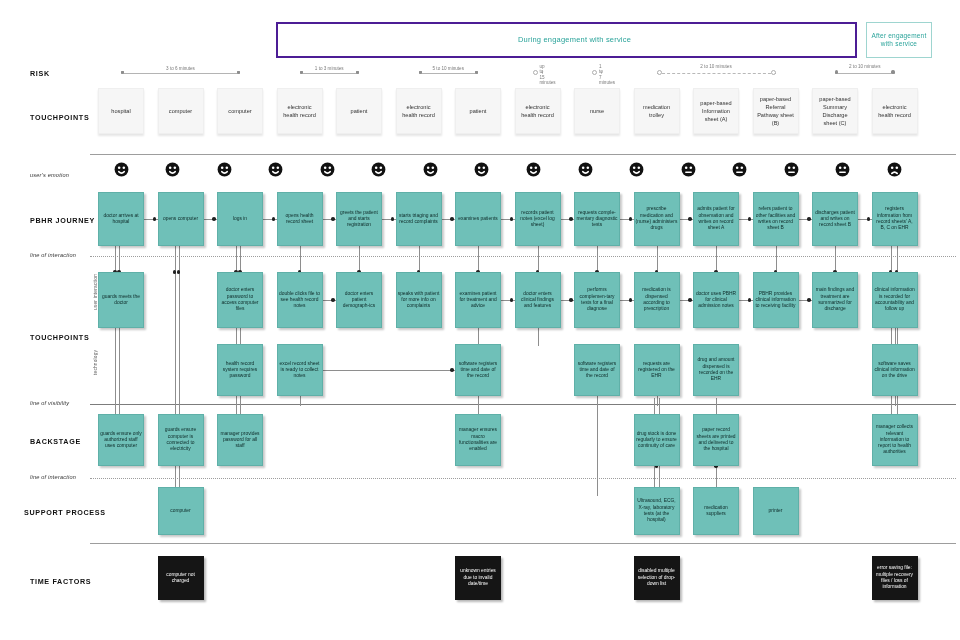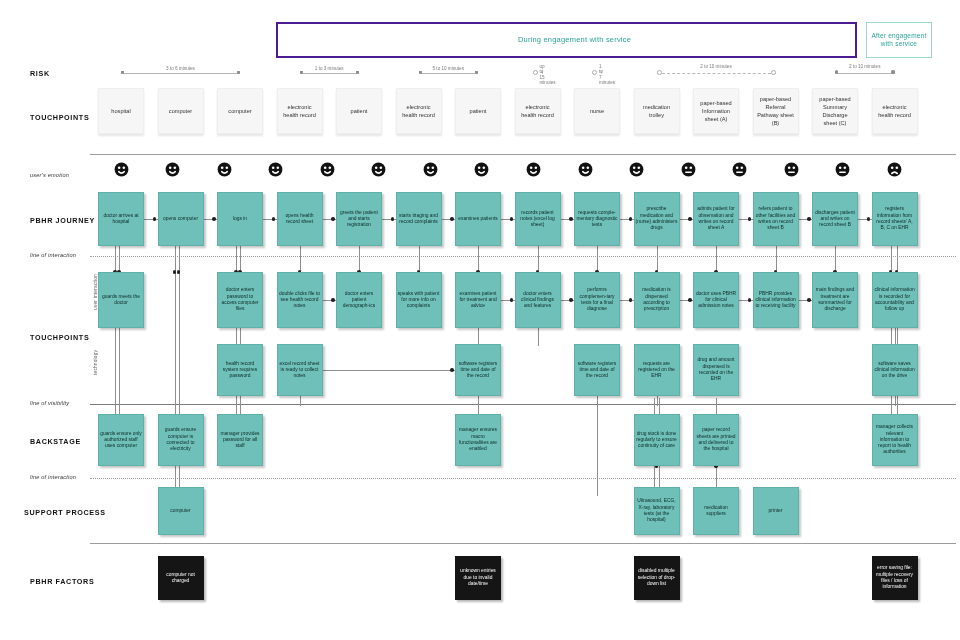--- a/index.html
+++ b/index.html
@@ -189,21 +189,21 @@
     <span>After engagement with service</span>
   </div>
 
   <div class="abs rowlabel" style="left:30px; top:69px;">RISK</div>
   <div class="abs rowlabel" style="left:30px; top:113px;">TOUCHPOINTS</div>
   <div class="abs rowlabel small" style="left:30px; top:172px;">user's emotion</div>
   <div class="abs rowlabel" style="left:30px; top:216px;">PBHR JOURNEY</div>
   <div class="abs rowlabel" style="left:30px; top:333px;">TOUCHPOINTS</div>
   <div class="abs rowlabel" style="left:30px; top:437px;">BACKSTAGE</div>
   <div class="abs rowlabel" style="left:24px; top:508px;">SUPPORT PROCESS</div>
-  <div class="abs rowlabel" style="left:30px; top:577px;">PBHR FACTORS</div>
+  <div class="abs rowlabel" style="left:30px; top:577px;">TIME FACTORS</div>
 
   <div class="abs linelabel" style="left:30px; top:252px;">line of interaction</div>
   <div class="abs linelabel" style="left:30px; top:400px;">line of visibility</div>
   <div class="abs linelabel" style="left:30px; top:474px;">line of interaction</div>
 
   <div class="abs vertlabel" style="left:93px; top:310px;">user interaction</div>
   <div class="abs vertlabel" style="left:93px; top:375px;">technology</div>
 
   <div class="abs rule-solid" style="left:90px; top:154px; width:866px;"></div>
   <div class="abs rule-dotted" style="left:90px; top:256px; width:866px;"></div>

